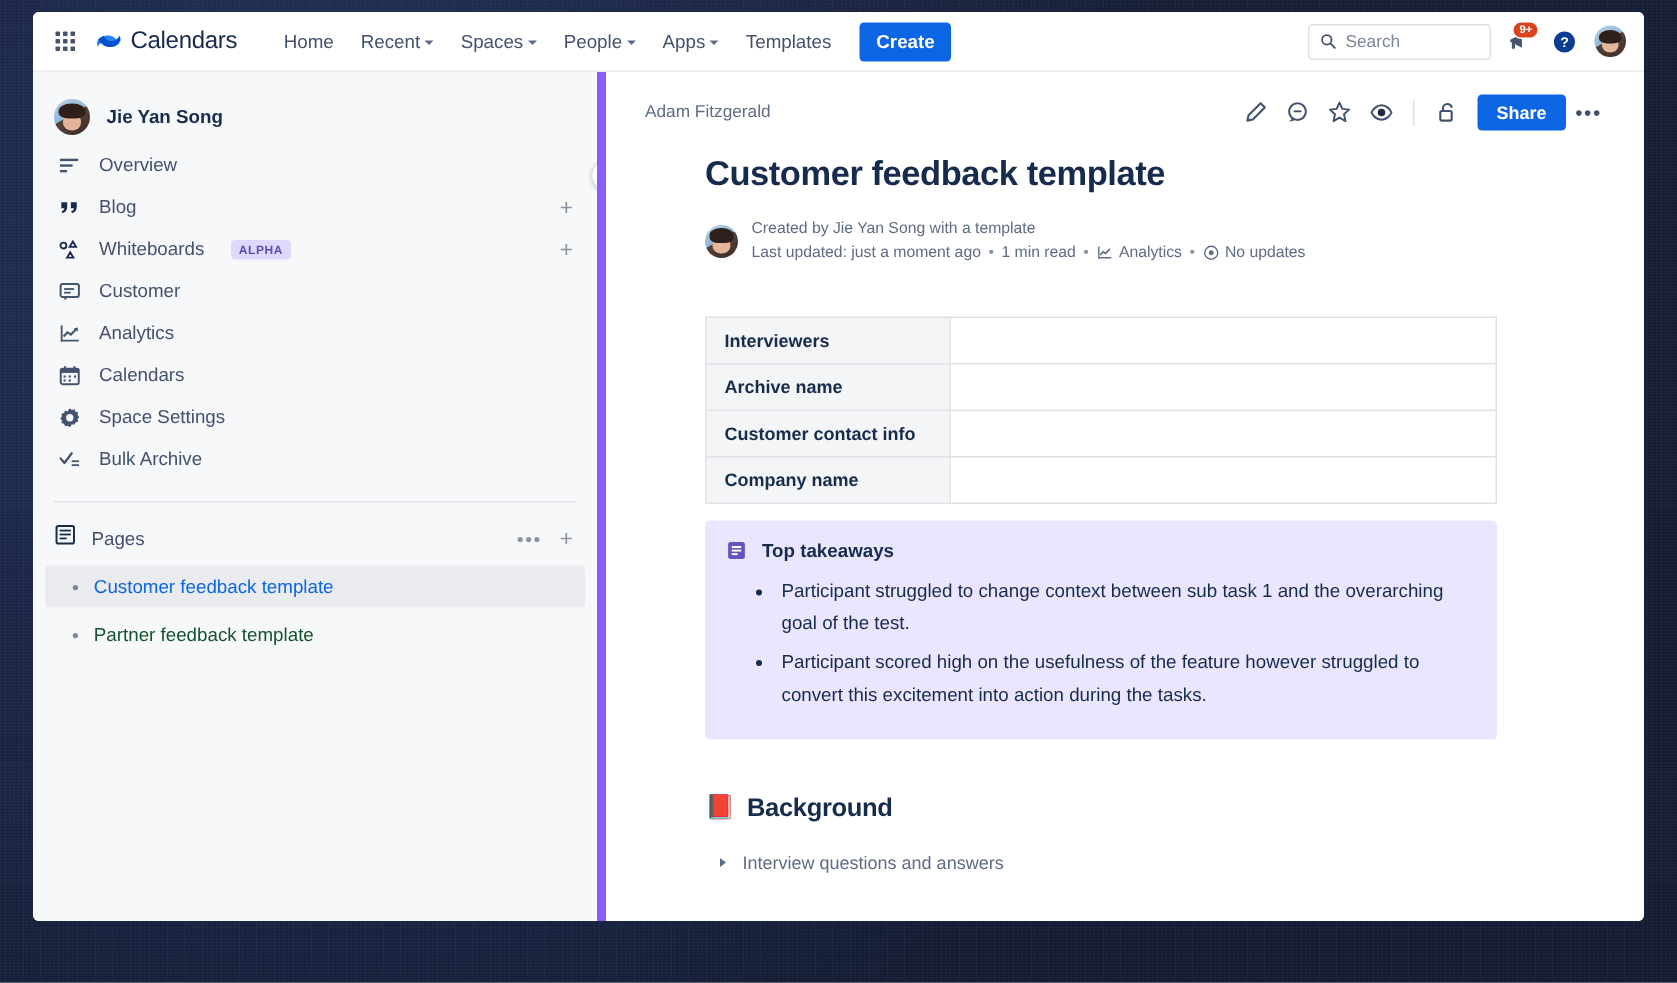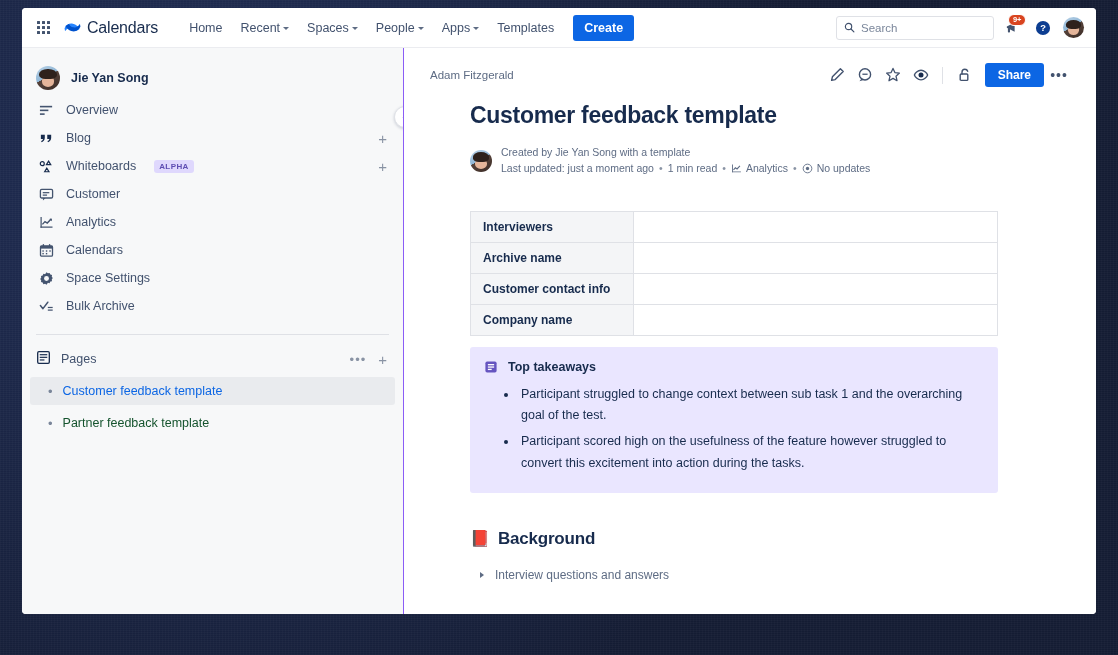--- a/index.html
+++ b/index.html
@@ -96,21 +96,21 @@
     border-radius: 3px;
     margin-left: 10px;
     cursor: pointer;
   }
 
   .topnav-right {
     margin-left: auto;
     display: flex; align-items: center; gap: 2px;
   }
   .searchbox {
-    width: 158px;
+    width: 122px;
     height: 24px;
     border: 1.4px solid #dfe1e6;
     border-radius: 3px;
     display: flex; align-items: center;
     padding: 0 7px;
     gap: 6px;
     background: #fff;
     cursor: text;
   }
   .searchbox .ph { font-size: 11.5px; color: #7a869a; }
@@ -159,21 +159,21 @@
   }
 
   
   .body-split { flex: 1; display: flex; min-height: 0; position: relative; }
 
   
   .sidebar {
     width: 382px;
     min-width: 382px;
     background: #f7f8f9;
-    border-right: 1px solid #8b5cf6;
+    border-right: 6px solid #8b5cf6;
     padding-top: 12px;
     position: relative;
     overflow: hidden;
   }
   .space-header {
     display: flex; align-items: center; gap: 11px;
     padding: 6px 16px 6px 14px;
     cursor: pointer;
   }
   .space-avatar {

